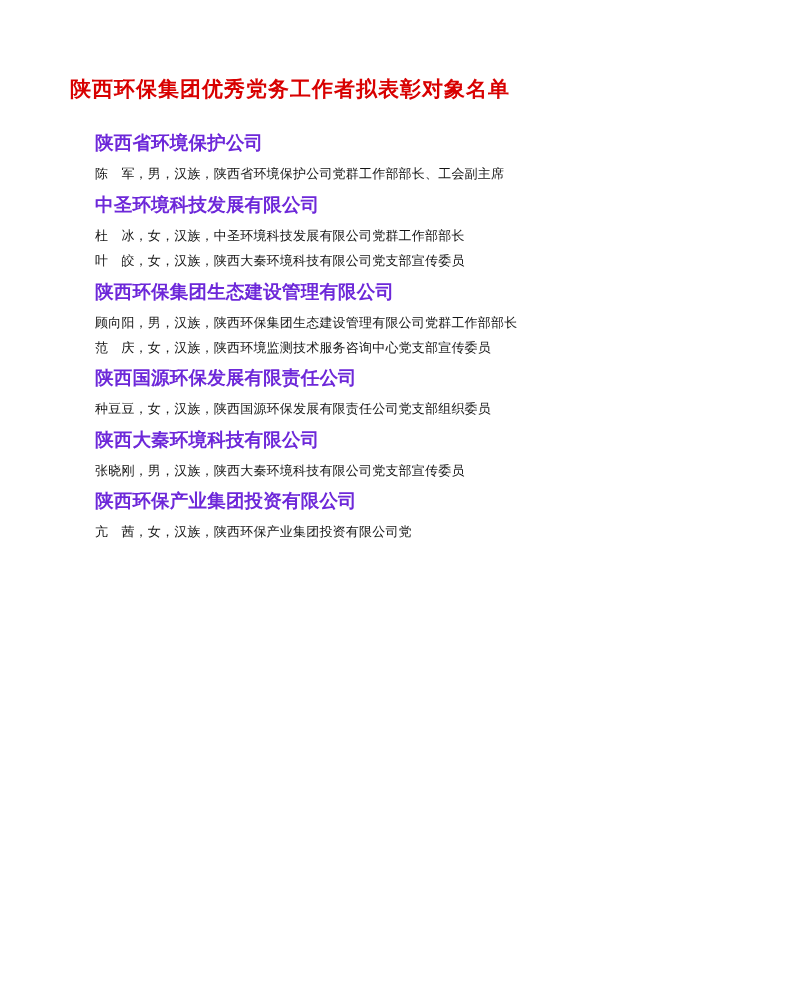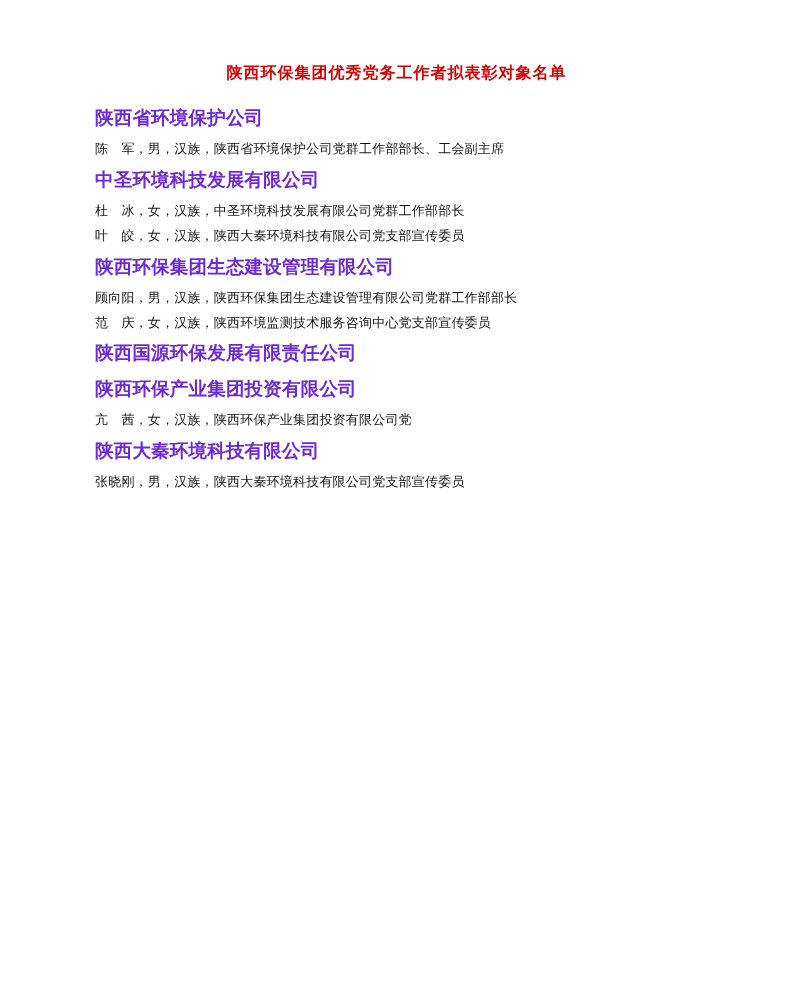--- a/index.html
+++ b/index.html
@@ -16,27 +16,27 @@
   }
   .page {
     width: 793px;
     height: 984px;
     position: relative;
     box-sizing: border-box;
     padding: 0 58px;
     background: #ffffff;
   }
   .doc-title {
-    margin: 0;
+    margin: 12px;
     padding-top: 62px;
     padding-bottom: 10px;
-    text-align: center;
+    text-align: left;
     font-family: "Liberation Sans", "DejaVu Sans", sans-serif;
     font-weight: bold;
-    font-size: 16px;
+    font-size: 21px;
     letter-spacing: 1px;
     color: #d80000;
     line-height: 1.4;
   }
   .body-block {
     margin-top: 6px;
   }
   .org-heading {
     font-family: "Liberation Sans", "DejaVu Sans", sans-serif;
     font-weight: bold;
@@ -87,26 +87,27 @@
       <p class="org-heading">陕西环保集团生态建设管理有限公司</p>
       <p class="person-para">顾向阳，男，汉族，陕西环保集团生态建设管理有限公司党群工作部部长</p>
     </div>
 
     <div class="entry">
       <p class="person-para">范　庆，女，汉族，陕西环境监测技术服务咨询中心党支部宣传委员</p>
     </div>
 
     <div class="entry">
       <p class="org-heading">陕西国源环保发展有限责任公司</p>
+      <p class="person-para">种豆豆，女，汉族，陕西国源环保发展有限责任公司党支部组织委员</p>
+    </div>
+
+    <div class="entry">
+      <p class="org-heading">陕西大秦环境科技有限公司</p>
+      <p class="person-para">张晓刚，男，汉族，陕西大秦环境科技有限公司党支部宣传委员</p>
     </div>
 
     <div class="entry">
       <p class="org-heading">陕西环保产业集团投资有限公司</p>
       <p class="person-para">亢　茜，女，汉族，陕西环保产业集团投资有限公司党</p>
     </div>
 
-    <div class="entry">
-      <p class="org-heading">陕西大秦环境科技有限公司</p>
-      <p class="person-para">张晓刚，男，汉族，陕西大秦环境科技有限公司党支部宣传委员</p>
-    </div>
-
   </div>
 </div>
 
 </body></html>

